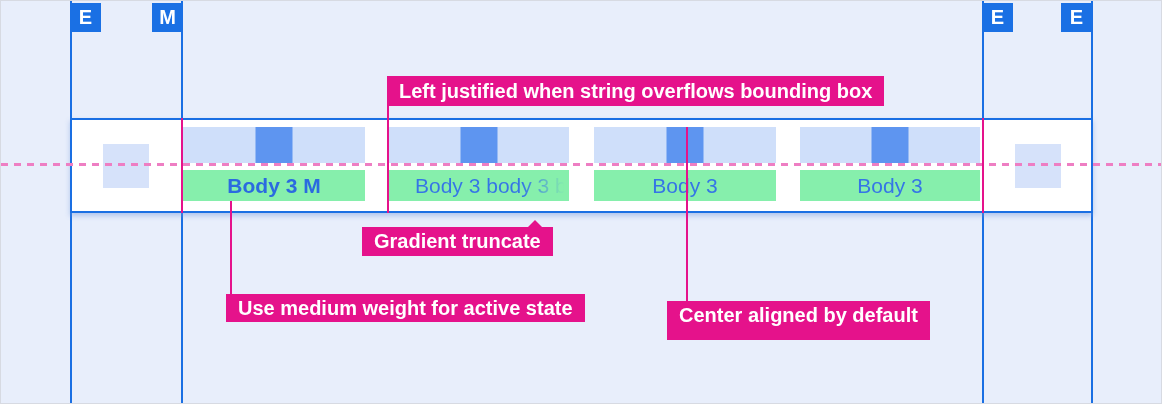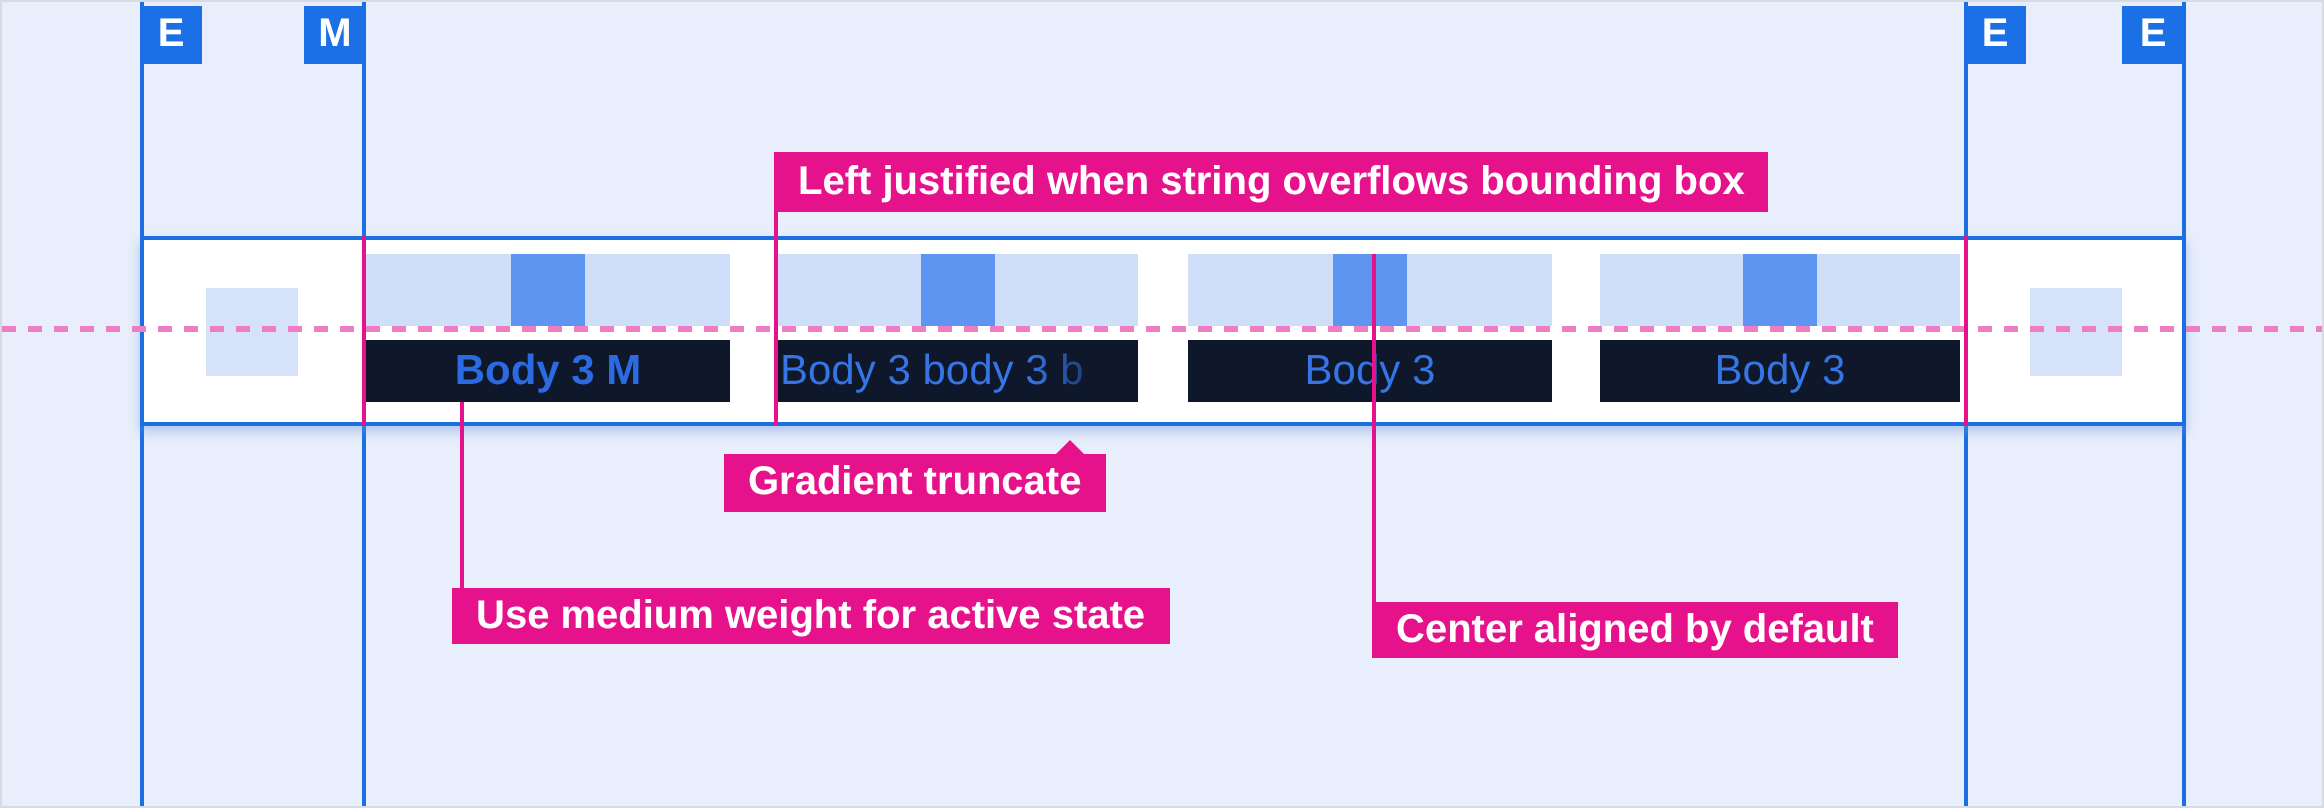--- a/index.html
+++ b/index.html
@@ -20,29 +20,29 @@
     position:absolute; left:69px; top:117px; width:1023px; height:95px;
     background:#ffffff; border:2px solid #1a6fe3; box-sizing:border-box;
     box-shadow:0 3px 5px rgba(110,150,220,.45); z-index:2;
   }
   .edge-square{position:absolute; top:143px; width:46px; height:44px; background:#d6e2fa; z-index:3;}
   
   .tab{position:absolute; top:117px; height:95px; z-index:3;}
   .icon-area{position:absolute; left:0; right:0; top:9px; height:36px; background:#cfdffa;}
   .tab-icon{position:absolute; left:50%; transform:translateX(-50%); top:0; width:37px; height:36px; background:#5e95f0;}
   .label-rect{
-    position:absolute; left:0; right:0; top:52px; height:31px; background:#0f172a;
+    position:absolute; left:0; right:0; top:52px; height:31px; background:#86efac;
     font-size:21px; line-height:31px; text-align:center; color:#3575e6; white-space:nowrap;
   }
   .label-rect.active{font-weight:bold; color:#2b6ae0;}
   .label-rect.left{text-align:left;}
   .grad-text{
     display:block; padding-left:1px; overflow:hidden;
     background:linear-gradient(90deg,#3575e6 0%,#3575e6 70%,rgba(53,117,230,0) 97%);
-    -webkit-background-clip:text; background-clip:text; color:transparent;
+    -webkit-background-clip:text; background-clip:text; color:transparent;margin-left:25px;
   }
   
   .dashline{
     position:absolute; left:0; right:0; top:162px; height:3px; z-index:4;
     background:repeating-linear-gradient(to right,#ee7ec3 0 7px,transparent 7px 13px);
   }
   
   .mline{position:absolute; width:2px; background:#e5128b; z-index:5;}
   
   .callout{
@@ -115,15 +115,15 @@
 
   <div class="callout" style="left:361px;top:226px">
     <span>Gradient truncate</span>
     <span class="pointer-up"></span>
   </div>
 
   <div class="callout" style="left:386px;top:75px;height:30px;line-height:30px">Left justified when string overflows bounding box</div>
 
   <div class="callout" style="left:225px;top:293px;height:28px;line-height:28px">Use medium weight for active state</div>
 
-  <div class="callout" style="left:685px;top:300px;height:28px;line-height:28px">Center aligned by default</div>
+  <div class="callout" style="left:666px;top:300px;height:39px;line-height:28px">Center aligned by default</div>
 
 </div>
 
 </body></html>

